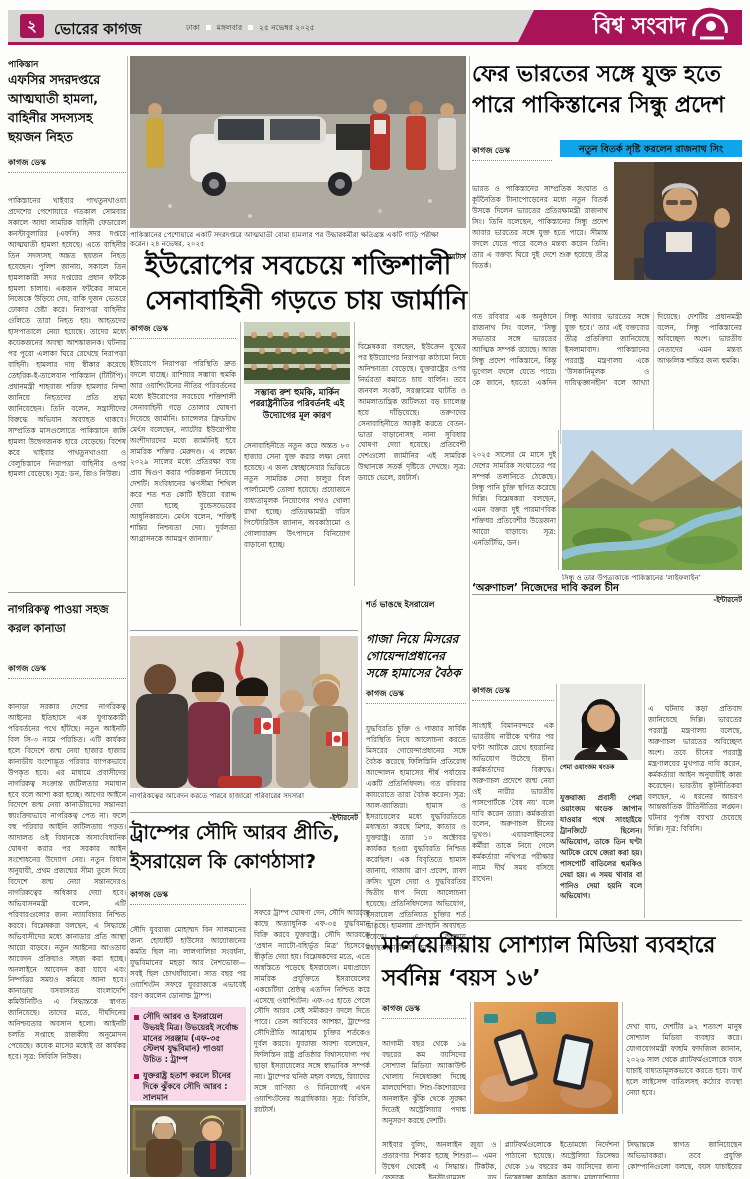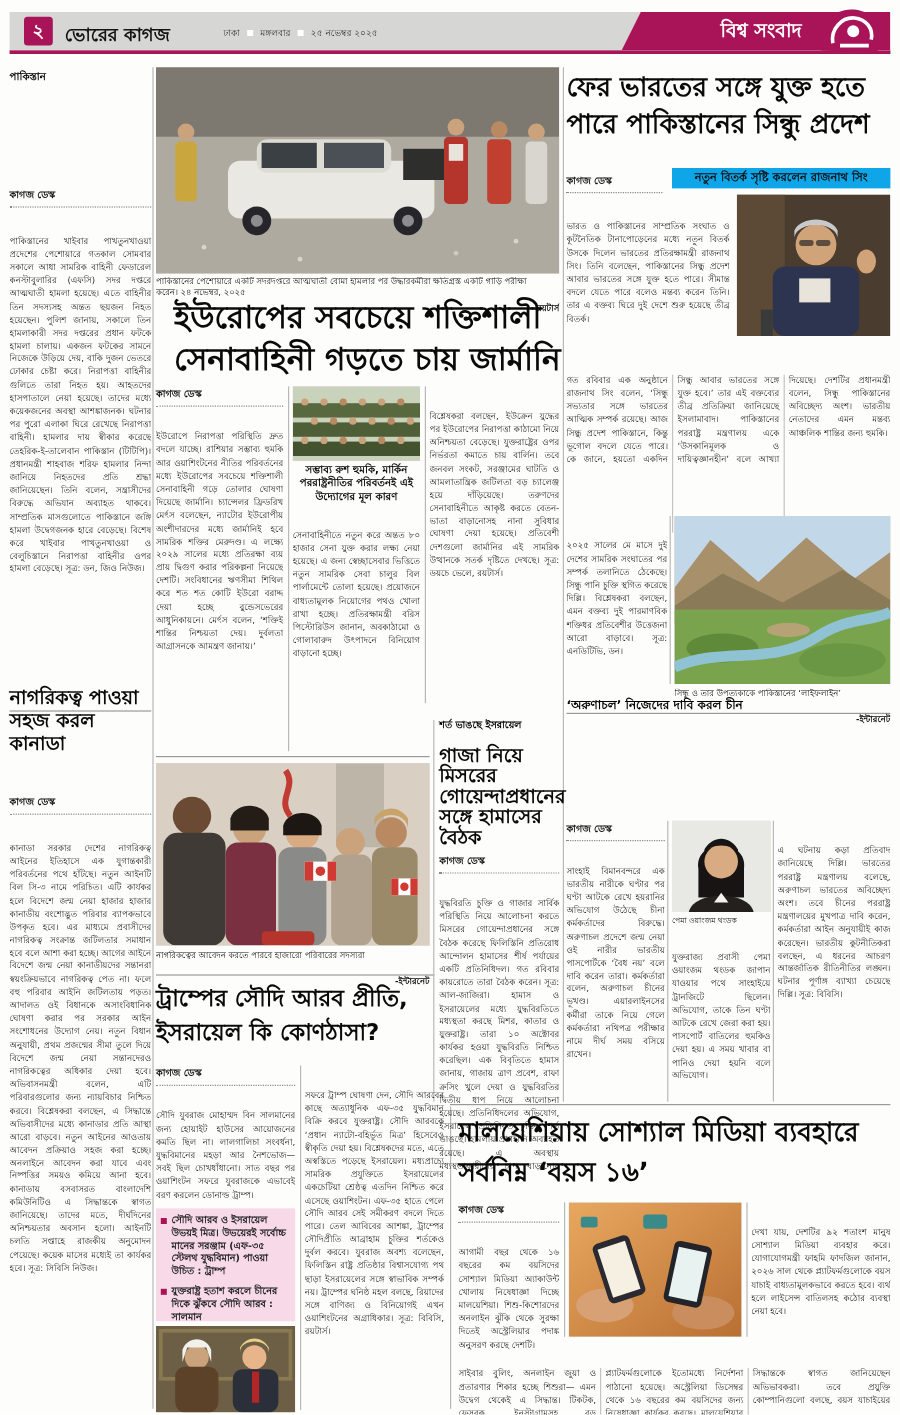--- a/index.html
+++ b/index.html
@@ -22,22 +22,22 @@
   .topbar{position:absolute;left:8px;top:10px;width:734px;height:32px;background:#d6d6d4;
           border-bottom:3px solid #a81457;}
   .pagenum{position:absolute;left:12px;top:4px;width:24px;height:24px;background:#a81457;
            color:#fff;font-weight:bold;font-size:15px;text-align:center;line-height:24px;
            border-radius:3px;}
   .masthead{position:absolute;left:46px;top:7px;font-size:15px;font-weight:bold;color:#141414;}
   .dateline{position:absolute;left:178px;top:12px;font-size:7.5px;color:#333;white-space:nowrap;}
   .dateline .sq{display:inline-block;width:5px;height:5px;background:#fff;margin:0 6px 0 6px;}
   .flag{position:absolute;right:0;top:0;width:224px;height:32px;background:#a81457;
         clip-path:polygon(16px 0,100% 0,100% 100%,0 100%);}
-  .flag-label{position:absolute;right:74px;top:0;height:32px;line-height:32px;color:#fff;
-        font-weight:bold;font-size:16px;}
+  .flag-label{position:absolute;right:56px;top:0;height:32px;line-height:32px;color:#fff;
+        font-weight:bold;font-size:22px;}
   .brandicon{position:absolute;right:2px;top:-8px;width:62px;height:46px;}
   .subheadbar{position:absolute;background:#0ea5e9;font-weight:bold;font-size:9.5px;
         color:#111;text-align:center;}
   .quotebox{background:#f7d9e8;padding:5px 4px;overflow:hidden;}
   .qitem{display:flex;margin-bottom:5px;}
   .qmark{width:5px;height:5px;background:#a81457;margin:3px 4px 0 0;flex:none;}
   .qtext{font-size:8px;line-height:1.35;font-weight:bold;color:#222;}
 </style>
 </head>
 <body>
@@ -64,24 +64,25 @@
   <div class="vr" style="left:469px;top:56px;height:862px;"></div>
   <div class="hrule" style="left:8px;top:592px;width:118px;"></div>
   <div class="hrule" style="left:130px;top:630px;width:228px;"></div>
   <div class="hrule" style="left:472px;top:594px;width:270px;"></div>
   <div class="hrule" style="left:130px;top:812px;width:232px;"></div>
   <div class="vr" style="left:361px;top:600px;height:318px;"></div>
   <div class="hrule" style="left:375px;top:920px;width:367px;"></div>
   <div class="vr" style="left:375px;top:922px;height:252px;"></div>
 
   <div class="abs kicker" style="left:8px;top:58px;font-size:8.5px;">পাকিস্তান</div>
+  <div class="abs hl" style="left:8px;top:70px;width:118px;font-size:12.5px;line-height:19px;">এফসির সদরদপ্তরে আত্মঘাতী হামলা, বাহিনীর সদস্যসহ ছয়জন নিহত</div>
   <div class="abs byline" style="left:8px;top:156px;width:118px;">কাগজ ডেস্ক</div>
   <div class="abs body" style="left:8px;top:176px;width:118px;height:410px;">পাকিস্তানের খাইবার পাখতুনখাওয়া প্রদেশের পেশোয়ারে গতকাল সোমবার সকালে আধা সামরিক বাহিনী ফেডারেল কনস্টাবুলারির (এফসি) সদর দপ্তরে আত্মঘাতী হামলা হয়েছে। এতে বাহিনীর তিন সদস্যসহ অন্তত ছয়জন নিহত হয়েছেন। পুলিশ জানায়, সকালে তিন হামলাকারী সদর দপ্তরের প্রধান ফটকে হামলা চালায়। একজন ফটকের সামনে নিজেকে উড়িয়ে দেয়, বাকি দুজন ভেতরে ঢোকার চেষ্টা করে। নিরাপত্তা বাহিনীর গুলিতে তারা নিহত হয়। আহতদের হাসপাতালে নেয়া হয়েছে। তাদের মধ্যে কয়েকজনের অবস্থা আশঙ্কাজনক। ঘটনার পর পুরো এলাকা ঘিরে রেখেছে নিরাপত্তা বাহিনী। হামলার দায় স্বীকার করেছে তেহরিক-ই-তালেবান পাকিস্তান (টিটিপি)। প্রধানমন্ত্রী শাহবাজ শরিফ হামলার নিন্দা জানিয়ে নিহতদের প্রতি শ্রদ্ধা জানিয়েছেন। তিনি বলেন, সন্ত্রাসীদের বিরুদ্ধে অভিযান অব্যাহত থাকবে। সাম্প্রতিক মাসগুলোতে পাকিস্তানে জঙ্গি হামলা উদ্বেগজনক হারে বেড়েছে। বিশেষ করে খাইবার পাখতুনখাওয়া ও বেলুচিস্তানে নিরাপত্তা বাহিনীর ওপর হামলা বেড়েছে। সূত্র: ডন, জিও নিউজ।</div>
 
-  <div class="abs hl" style="left:8px;top:572px;width:118px;font-size:16px;line-height:19px;">নাগরিকত্ব পাওয়া সহজ করল কানাডা</div>
+  <div class="abs hl" style="left:8px;top:600px;width:118px;font-size:11px;line-height:19px;">নাগরিকত্ব পাওয়া সহজ করল কানাডা</div>
   <div class="abs byline" style="left:8px;top:662px;width:118px;">কাগজ ডেস্ক</div>
   <div class="abs body" style="left:8px;top:682px;width:118px;height:490px;">কানাডা সরকার দেশের নাগরিকত্ব আইনের ইতিহাসে এক যুগান্তকারী পরিবর্তনের পথে হাঁটছে। নতুন আইনটি বিল সি-৩ নামে পরিচিত। এটি কার্যকর হলে বিদেশে জন্ম নেয়া হাজার হাজার কানাডীয় বংশোদ্ভূত পরিবার ব্যাপকভাবে উপকৃত হবে। এর মাধ্যমে প্রবাসীদের নাগরিকত্ব সংক্রান্ত জটিলতার সমাধান হবে বলে আশা করা হচ্ছে। আগের আইনে বিদেশে জন্ম নেয়া কানাডীয়দের সন্তানরা স্বয়ংক্রিয়ভাবে নাগরিকত্ব পেত না। ফলে বহু পরিবার আইনি জটিলতায় পড়ত। আদালত ওই বিধানকে অসাংবিধানিক ঘোষণা করার পর সরকার আইন সংশোধনের উদ্যোগ নেয়। নতুন বিধান অনুযায়ী, প্রথম প্রজন্মের সীমা তুলে দিয়ে বিদেশে জন্ম নেয়া সন্তানদেরও নাগরিকত্বের অধিকার দেয়া হবে। অভিবাসনমন্ত্রী বলেন, এটি পরিবারগুলোর জন্য ন্যায়বিচার নিশ্চিত করবে। বিশ্লেষকরা বলছেন, এ সিদ্ধান্তে অভিবাসীদের মধ্যে কানাডার প্রতি আস্থা আরো বাড়বে। নতুন আইনের আওতায় আবেদন প্রক্রিয়াও সহজ করা হচ্ছে। অনলাইনে আবেদন করা যাবে এবং নিষ্পত্তির সময়ও কমিয়ে আনা হবে। কানাডায় বসবাসরত বাংলাদেশি কমিউনিটিও এ সিদ্ধান্তকে স্বাগত জানিয়েছে। তাদের মতে, দীর্ঘদিনের অনিশ্চয়তার অবসান হলো। আইনটি চলতি সপ্তাহে রাজকীয় অনুমোদন পেয়েছে। কয়েক মাসের মধ্যেই তা কার্যকর হবে। সূত্র: সিবিসি নিউজ।</div>
 
   <div class="photo" style="left:130px;top:56px;width:336px;height:172px;">
     <svg viewBox="0 0 336 172" width="336" height="172">
       <rect width="336" height="172" fill="#989389"></rect>
       <rect width="336" height="58" fill="#7d7870"></rect>
       <rect y="58" width="336" height="114" fill="#aFaaa0"></rect>
       <circle cx="40" cy="150" r="2" fill="#d8d4ca"></circle>
         <circle cx="120" cy="160" r="2" fill="#d8d4ca"></circle>
@@ -223,32 +224,32 @@
       <rect x="88" y="140" width="44" height="12" rx="4" fill="#b5342c"></rect>
     </svg>
   </div>
   <div class="abs cap" style="left:130px;top:792px;width:228px;">
     <span class="credit">-ইন্টারনেট</span>
     <span>নাগরিকত্বের আবেদন করতে পারবে হাজারো পরিবারের সদস্যরা</span>
   </div>
 
   <div class="abs" style="left:366px;top:598px;width:100px;height:320px;">
     <div class="kicker" style="font-size:8px;">শর্ত ভাঙছে ইসরায়েল</div>
-    <div class="hl" style="font-size:16px;line-height:17px;margin-top:10px;">গাজা নিয়ে মিসরের গোয়েন্দাপ্রধানের সঙ্গে হামাসের বৈঠক</div>
+    <div class="hl" style="font-size:12px;line-height:17px;margin-top:20px;font-style:italic;">গাজা নিয়ে মিসরের গোয়েন্দাপ্রধানের সঙ্গে হামাসের বৈঠক</div>
     <div class="byline" style="margin-top:5px;">কাগজ ডেস্ক</div>
     <div class="body" style="height:228px;">যুদ্ধবিরতি চুক্তি ও গাজার সার্বিক পরিস্থিতি নিয়ে আলোচনা করতে মিসরের গোয়েন্দাপ্রধানের সঙ্গে বৈঠক করেছে ফিলিস্তিনি প্রতিরোধ আন্দোলন হামাসের শীর্ষ পর্যায়ের একটি প্রতিনিধিদল। গত রবিবার কায়রোতে তারা বৈঠক করেন। সূত্র: আল-জাজিরা। হামাস ও ইসরায়েলের মধ্যে যুদ্ধবিরতিতে মধ্যস্থতা করছে মিশর, কাতার ও যুক্তরাষ্ট্র। তারা ১০ অক্টোবর কার্যকর হওয়া যুদ্ধবিরতি নিশ্চিত করেছিল। এক বিবৃতিতে হামাস জানায়, গাজায় ত্রাণ প্রবেশ, রাফা ক্রসিং খুলে দেয়া ও যুদ্ধবিরতির দ্বিতীয় ধাপ নিয়ে আলোচনা হয়েছে। প্রতিনিধিদলের অভিযোগ, ইসরায়েল প্রতিনিয়ত চুক্তির শর্ত ভাঙছে। হামলায় প্রাণহানি অব্যাহত রয়েছে। এ অবস্থায় মধ্যস্থতাকারীদের চাপ বাড়ানোর আহ্বান জানিয়েছে হামাস।</div>
   </div>
 
   <div class="abs kicker" style="left:472px;top:580px;font-size:10px;">‘অরুণাচল’ নিজেদের দাবি করল চীন</div>
   <div class="abs" style="left:472px;top:684px;width:82px;height:234px;">
     <div class="byline">কাগজ ডেস্ক</div>
     <div class="body" style="height:212px;">সাংহাই বিমানবন্দরে এক ভারতীয় নারীকে ঘণ্টার পর ঘণ্টা আটকে রেখে হয়রানির অভিযোগ উঠেছে চীনা কর্মকর্তাদের বিরুদ্ধে। অরুণাচল প্রদেশে জন্ম নেয়া ওই নারীর ভারতীয় পাসপোর্টকে ‘বৈধ নয়’ বলে দাবি করেন তারা। কর্মকর্তারা বলেন, অরুণাচল চীনের ভূখণ্ড। এয়ারলাইনসের কর্মীরা তাকে নিয়ে গেলে কর্মকর্তারা নথিপত্র পরীক্ষার নামে দীর্ঘ সময় বসিয়ে রাখেন।</div>
   </div>
   <div class="vr" style="left:556px;top:684px;height:234px;"></div>
-  <div class="abs" style="left:560px;top:684px;width:82px;height:234px;">
+  <div class="abs" style="left:560px;top:684px;width:82px;height:234px;font-weight:bold;">
     <div class="photo" style="position:relative;width:82px;height:76px;">
       <svg viewBox="0 0 82 76" width="82" height="76">
         <rect width="82" height="76" fill="#e8e8e4"></rect>
         <path d="M22 40 C18 14 64 14 60 40 L60 64 L22 64 Z" fill="#181414"></path>
         <circle cx="41" cy="34" r="14" fill="#d8ab82"></circle>
         <path d="M27 28 C30 18 52 18 55 28 L55 24 C48 12 34 12 27 24 Z" fill="#181414"></path>
         <path d="M14 76 C18 58 64 58 68 76 Z" fill="#23201e"></path>
         <polygon points="41,60 35,68 47,68" fill="#f2f2ee"></polygon>
       </svg>
     </div>

